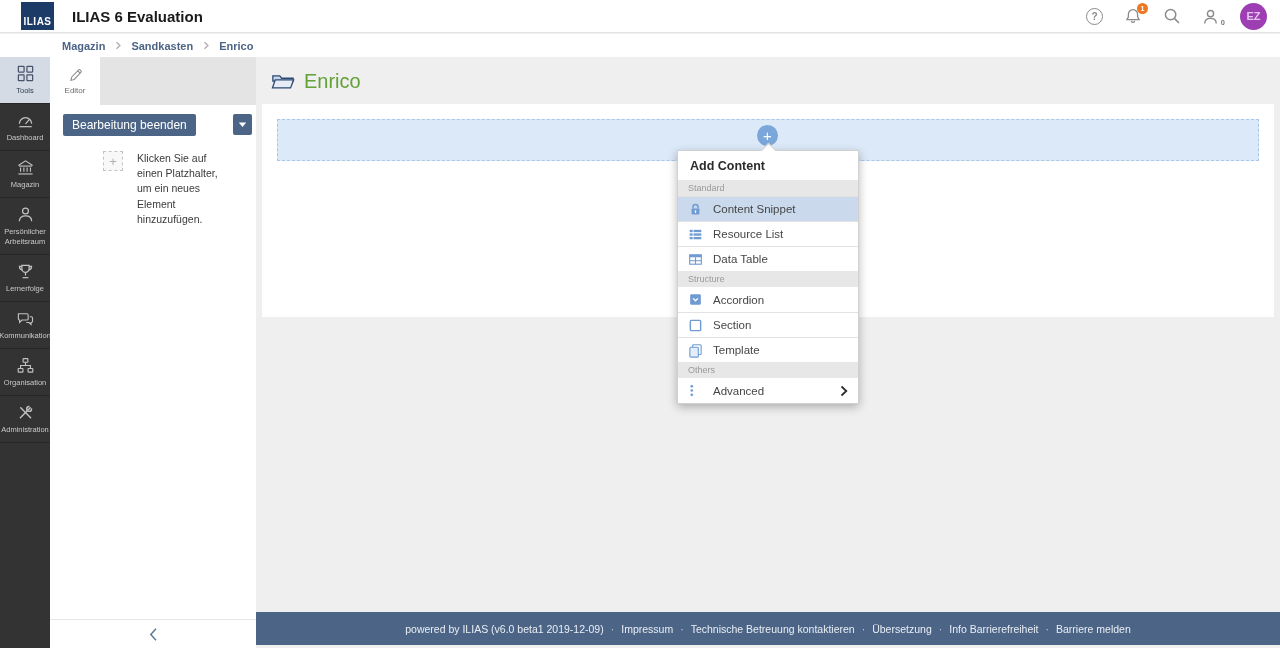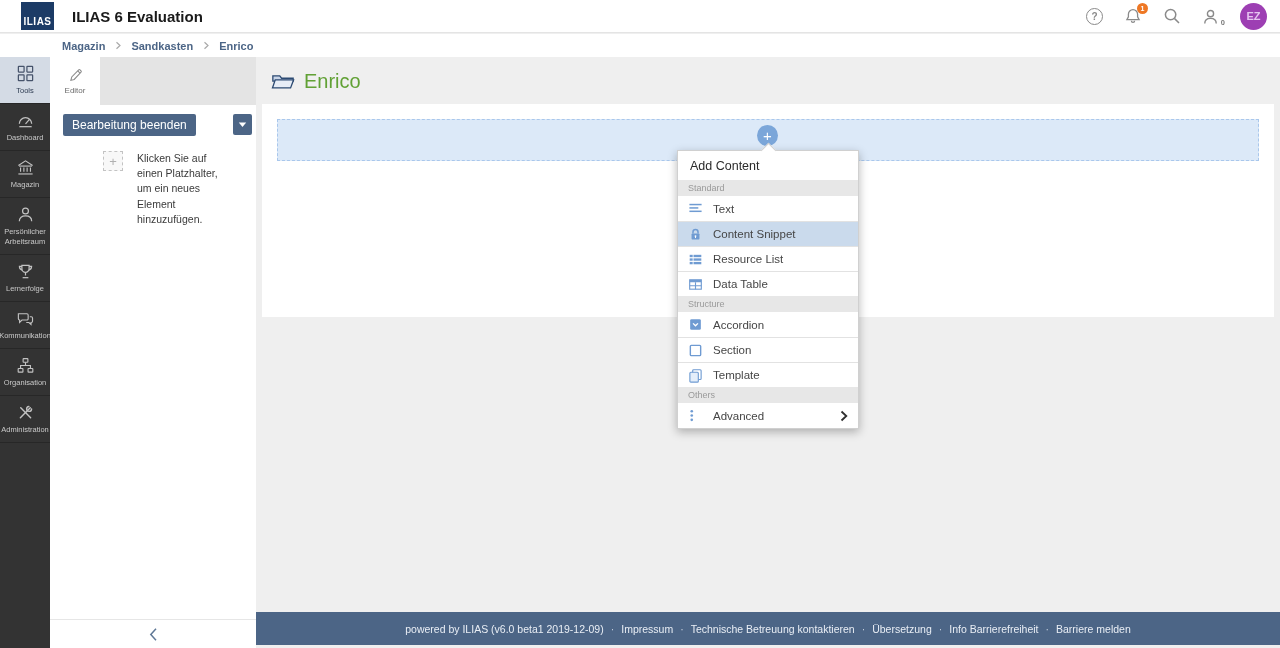--- a/index.html
+++ b/index.html
@@ -69,21 +69,21 @@
   .dropzone{position:absolute;left:15px;top:15px;right:15px;height:42px;background:var(--dropzone-bg);
     border:1px dashed var(--dropzone-border);cursor:pointer;}
   .add-btn{position:absolute;left:501px;top:68px;width:21px;height:21px;border-radius:50%;background:var(--add-btn-bg);
     color:#fff;display:flex;align-items:center;justify-content:center;font-size:15px;z-index:6;cursor:pointer;border:none;}
 
   
   .popover{position:absolute;left:421px;top:93px;width:182px;background:#fff;border:1px solid #d0d0d0;
     box-shadow:0 3px 9px rgba(0,0,0,.28);z-index:7;}
   .notch{position:absolute;top:-6px;left:85px;width:11px;height:11px;background:#fff;transform:rotate(45deg);
     border-left:1px solid #d0d0d0;border-top:1px solid #d0d0d0;}
-  .pop-header{font-size:12.5px;font-weight:normal;color:#2b2b2b;padding:8px 12px 7px;}
+  .pop-header{font-size:12.5px;font-weight:bold;color:#2b2b2b;padding:8px 12px 7px;}
   .pop-section{background:#e7e7e7;color:#9a9a9a;font-size:9px;padding:3px 10px;}
   .pop-item{display:flex;align-items:center;gap:10px;padding:0 10px;height:25px;border-top:1px solid #e2e2e2;
     font-size:11.5px;color:#464646;cursor:pointer;}
   .pop-item.highlight{background:var(--highlight-row);}
   .pop-icon{width:15px;height:15px;color:var(--menu-icon);display:flex;flex:0 0 auto;}
   .chev{margin-left:auto;display:flex;}
 
   
   .footer{position:absolute;left:0;top:555px;width:1024px;height:33px;background:var(--accent);
     color:#e9eef5;font-size:10.5px;display:flex;align-items:center;justify-content:center;gap:7px;}
@@ -283,30 +283,20 @@
     <div class="dropzone"></div>
   </div>
 
   <button class="add-btn">+</button>
 
   <div class="popover">
     <div class="notch"></div>
     <div class="pop-header">Add Content</div>
 
     <div class="pop-section">Standard</div>
-    <div class="pop-item" style="border-top:none">
-      <span class="pop-icon">
-        <svg viewBox="0 0 16 16" width="15" height="15" fill="currentColor">
-          <rect x="1.5" y="3" width="13" height="1.6"></rect>
-            <rect x="1.5" y="6.6" width="9.5" height="1.6"></rect>
-            <rect x="1.5" y="10.2" width="13" height="1.6"></rect>
-        </svg>
-      </span>
-      <span>Text</span>
-    </div>
     <div class="pop-item highlight">
       <span class="pop-icon">
         <svg viewBox="0 0 16 16" width="15" height="15">
           <path d="M5.3 7V5.3a2.7 2.7 0 0 1 5.4 0V7" fill="none" stroke="currentColor" stroke-width="1.6"></path>
           <rect x="3.8" y="6.8" width="8.4" height="6.5" rx=".8" fill="currentColor"></rect>
           <circle cx="8" cy="9.7" r="1" fill="#fff"></circle>
             <rect x="7.5" y="10" width="1" height="1.8" fill="#fff"></rect>
         </svg>
       </span>
       <span>Content Snippet</span>

